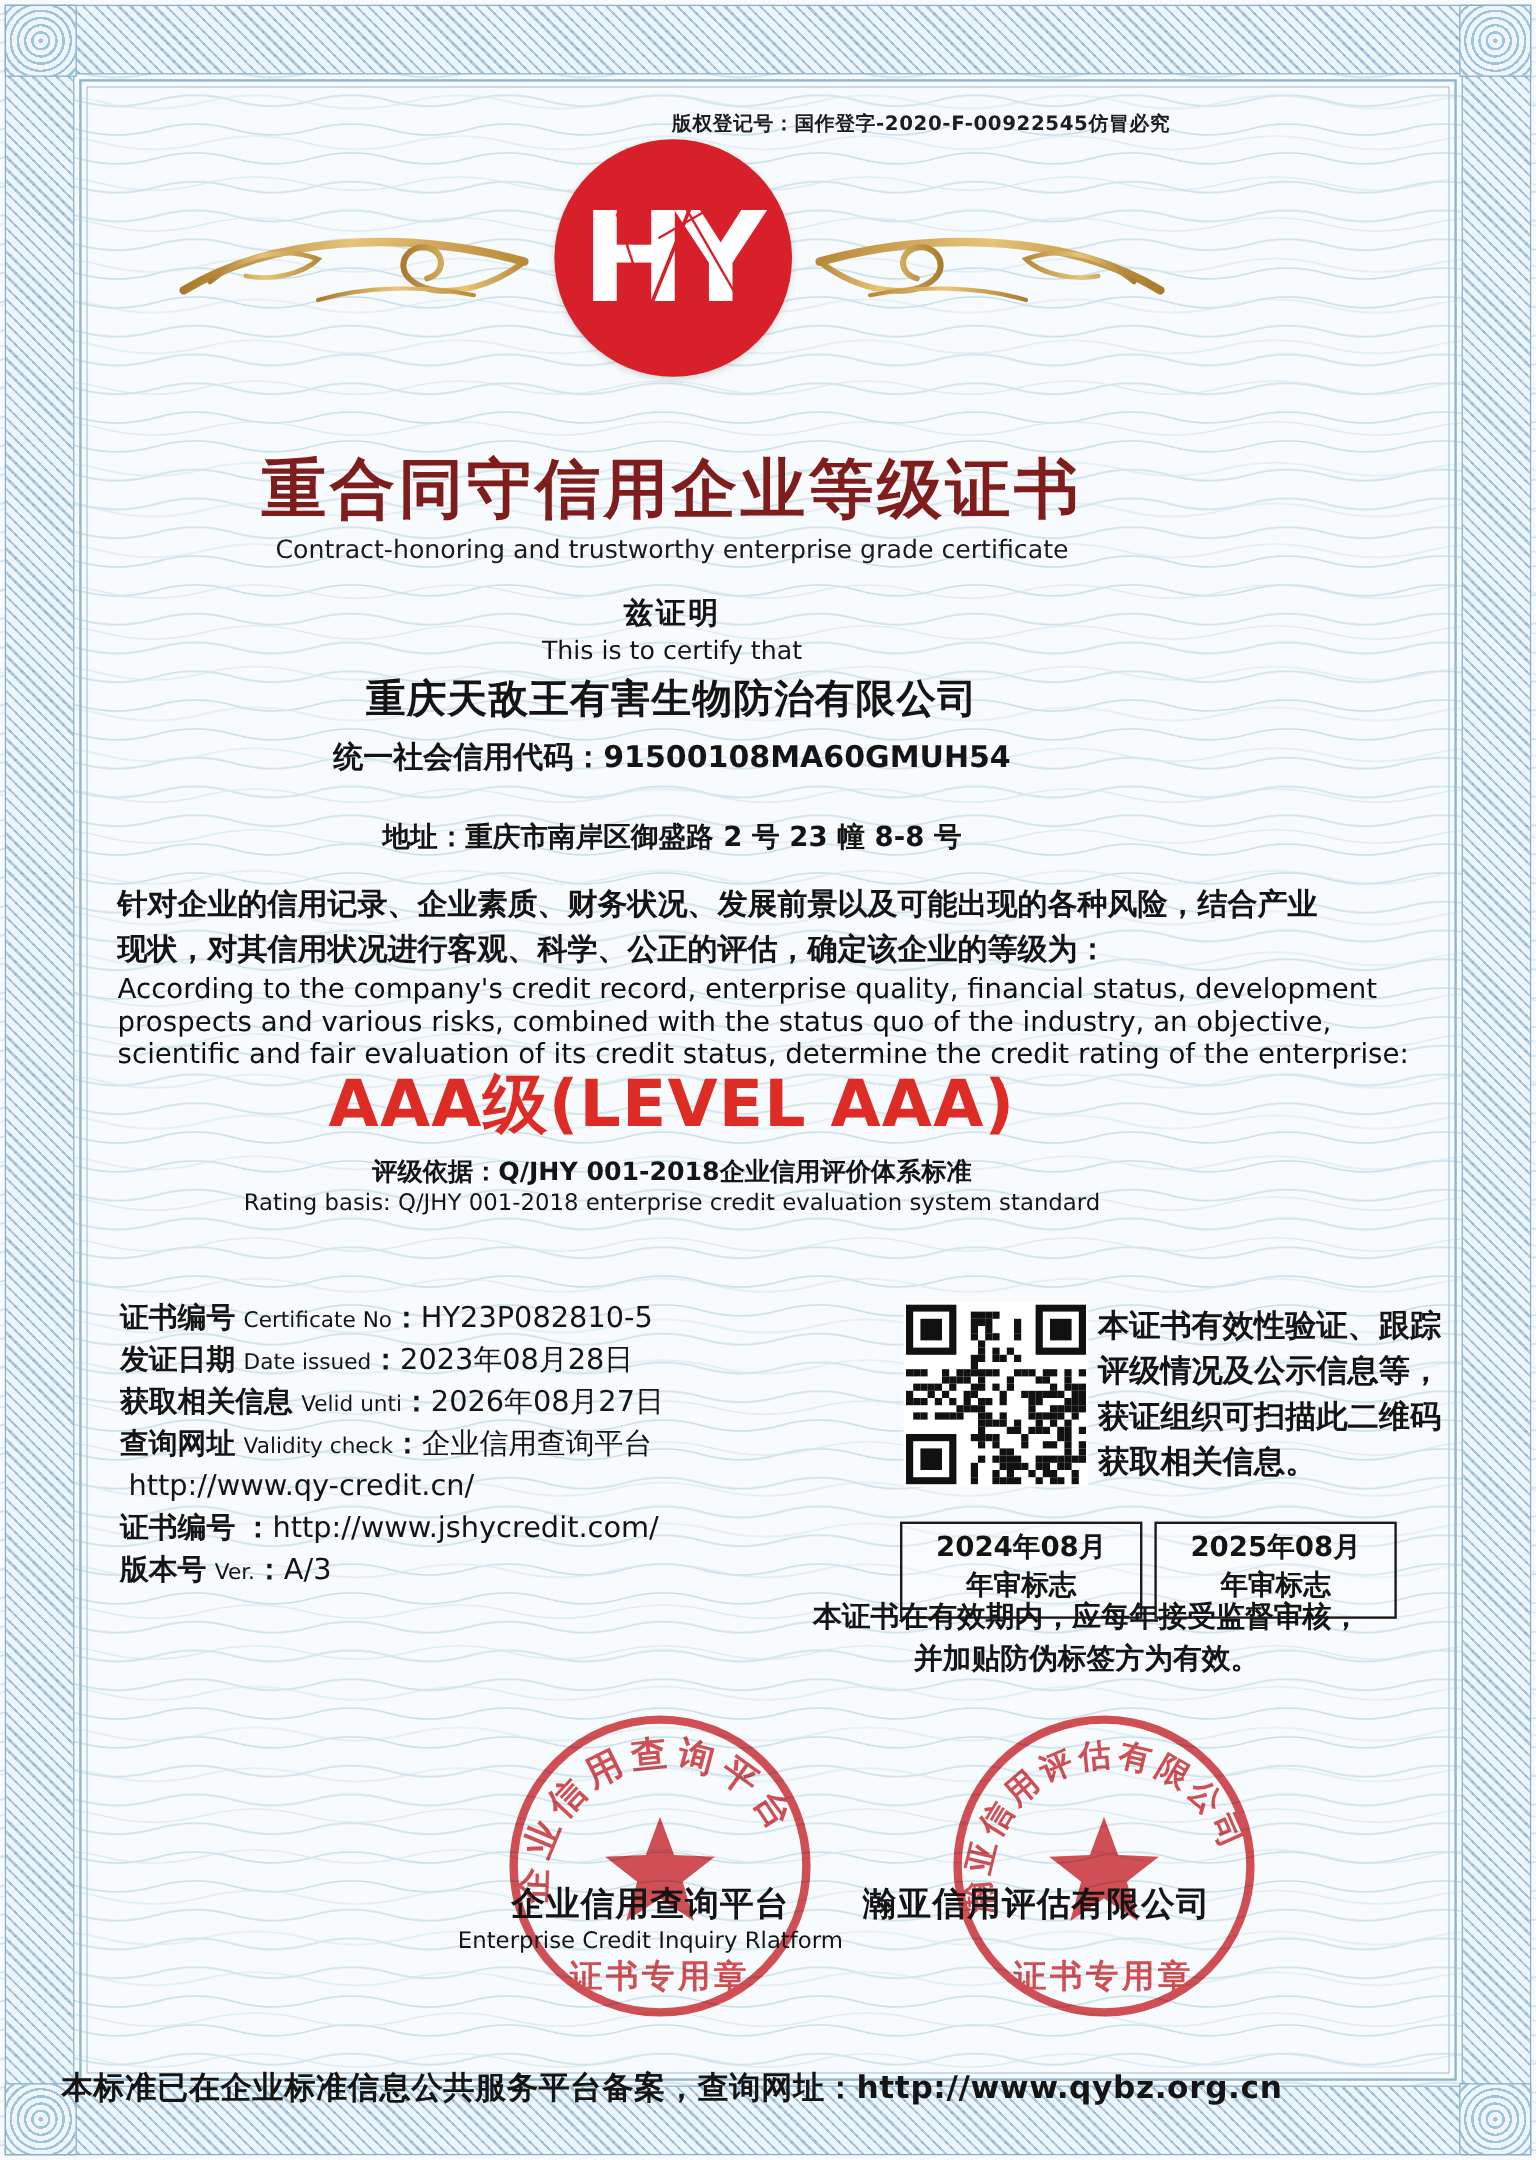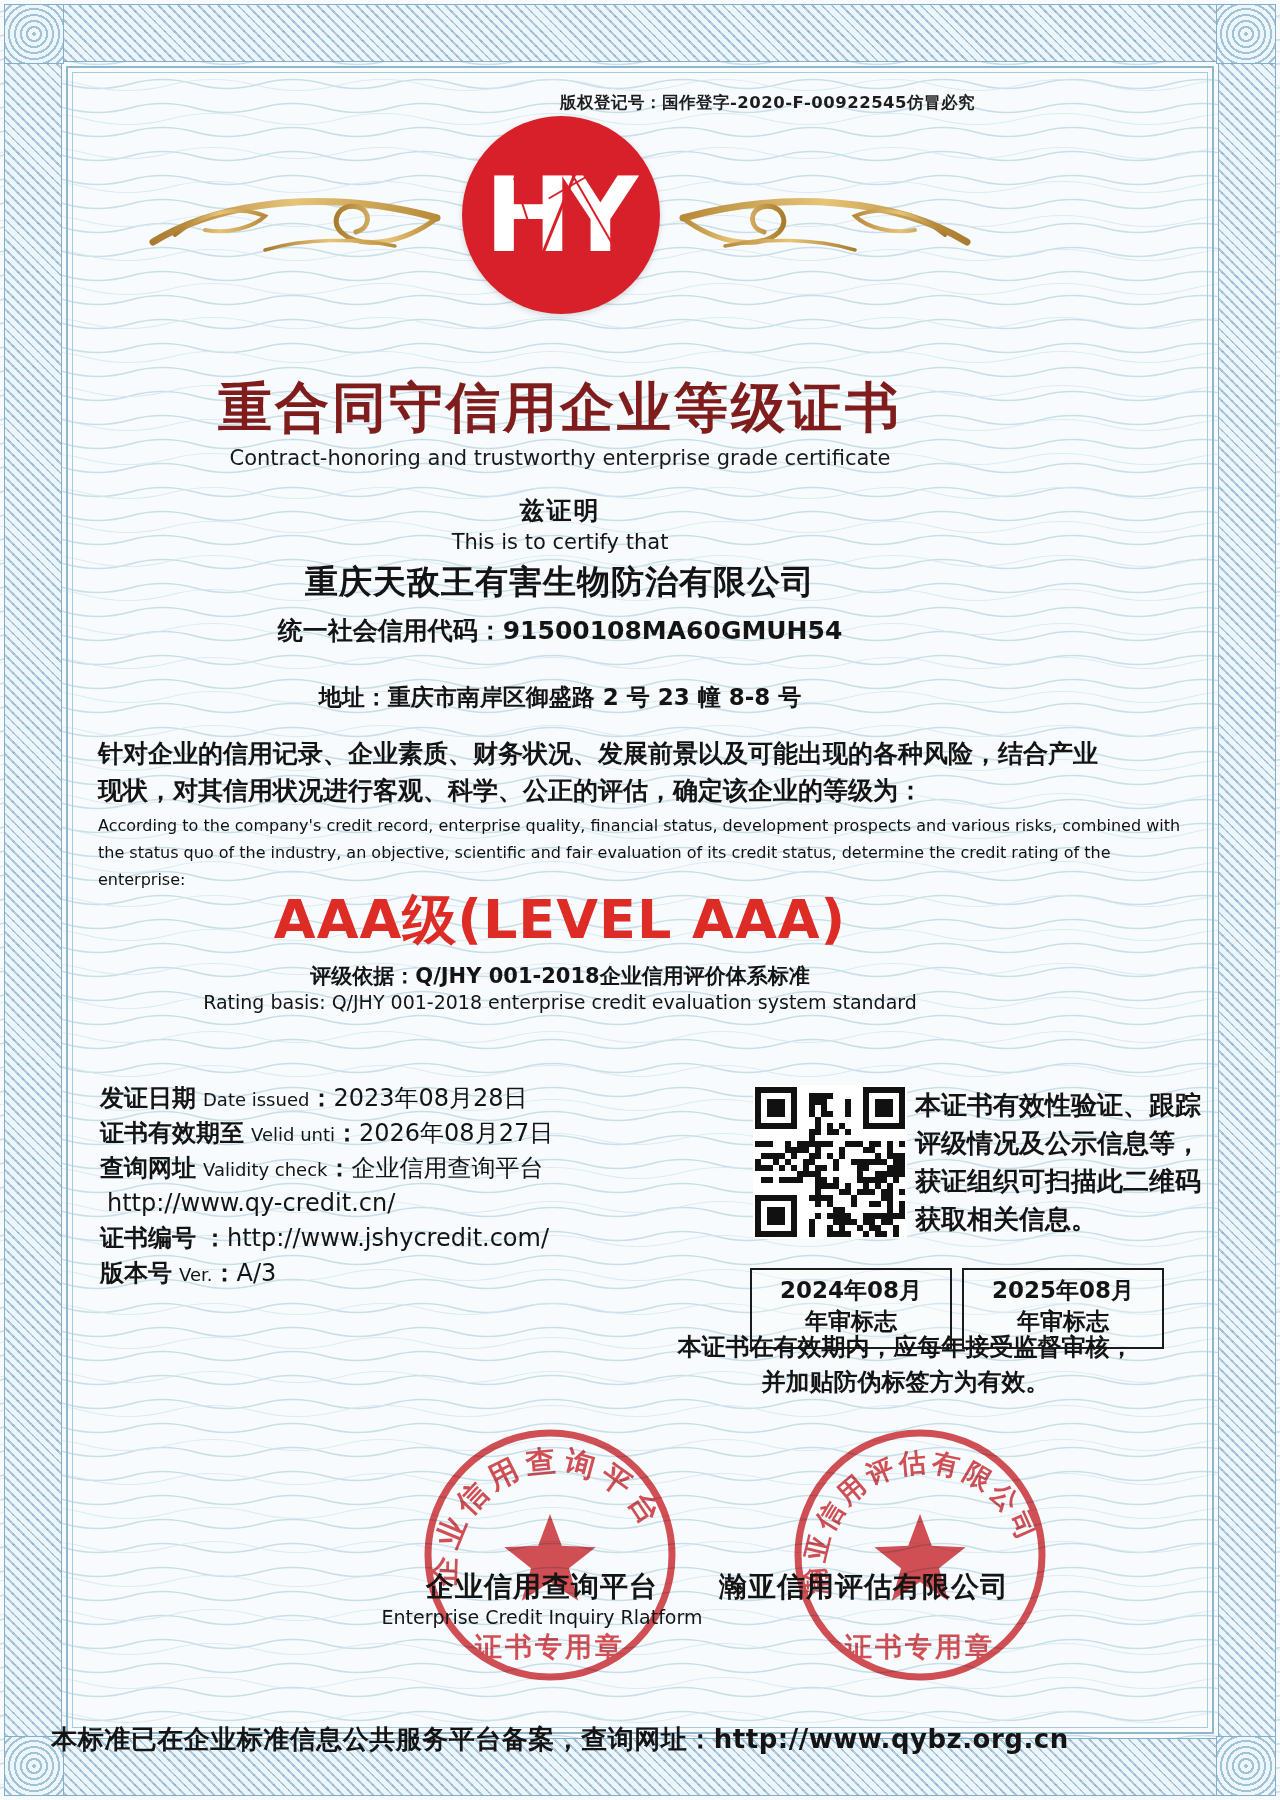--- a/index.html
+++ b/index.html
@@ -51,21 +51,21 @@
   .fl-right{left:675px;top:180px;transform:scaleX(-1);}
   .centerband{left:60px;width:1000px;text-align:center;}
   .title-zh{top:372px;font-size:54px;font-weight:700;letter-spacing:3px;color:#7f1d1d;}
   .title-en{top:446px;font-size:21px;font-weight:500;color:#1a1a1a;}
   .certify-zh{top:494px;font-size:25px;font-weight:600;letter-spacing:2px;}
   .certify-en{top:530px;font-size:21px;}
   .company{top:560px;font-size:33px;font-weight:800;letter-spacing:1px;}
   .credit-code{top:614px;font-size:25px;font-weight:600;}
   .address{top:646px;font-size:23px;font-weight:600;margin-top:36px;}
   .intro-zh{left:98px;top:735px;width:1088px;font-size:25px;font-weight:600;line-height:37px;text-align:left;}
-  .intro-en{left:98px;top:812px;width:1092px;font-size:16px;line-height:27px;text-align:left;color:#101010;}
+  .intro-en{left:98px;top:812px;width:1092px;font-size:23px;line-height:27px;text-align:left;color:#101010;}
   .rating{top:884px;font-size:54px;font-weight:800;color:#dd2b25;letter-spacing:1px;text-align:center;}
   .basis-zh{top:962px;font-size:21px;font-weight:600;}
   .basis-en{top:991px;font-size:19px;}
   
   .details{left:100px;top:1082px;width:560px;}
   .drow{line-height:32px;white-space:nowrap;}
   .drow .zh{font-size:24px;font-weight:700;}
   .drow .en{font-size:18px;font-weight:500;padding-left:7px;}
   .drow .sep{font-size:24px;font-weight:700;}
   .drow .val{font-size:24px;font-weight:500;}
@@ -172,22 +172,23 @@
   <div class="abs intro-zh">
     <div>针对企业的信用记录、企业素质、财务状况、发展前景以及可能出现的各种风险，结合产业</div>
     <div>现状，对其信用状况进行客观、科学、公正的评估，确定该企业的等级为：</div>
   </div>
   <div class="abs intro-en">According to the company's credit record, enterprise quality, financial status, development prospects and various risks, combined with the status quo of the industry, an objective, scientific and fair evaluation of its credit status, determine the credit rating of the enterprise:</div>
   <div class="abs centerband rating">AAA级(LEVEL AAA)</div>
   <div class="abs centerband basis-zh">评级依据：Q/JHY 001-2018企业信用评价体系标准</div>
   <div class="abs centerband basis-en">Rating basis: Q/JHY 001-2018 enterprise credit evaluation system standard</div>
 
   <div class="abs details">
+    <div class="drow"><span class="zh">证书编号</span><span class="en">Certificate No</span><span class="sep">：</span><span class="val">HY23P082810-5</span></div>
     <div class="drow"><span class="zh">发证日期</span><span class="en">Date issued</span><span class="sep">：</span><span class="val">2023年08月28日</span></div>
-    <div class="drow"><span class="zh">证书有效期至</span><span class="en">Velid unti</span><span class="sep">：</span><span class="val">2026年08月27日</span></div>
+    <div class="drow"><span class="zh">获取相关信息</span><span class="en">Velid unti</span><span class="sep">：</span><span class="val">2026年08月27日</span></div>
     <div class="drow"><span class="zh">查询网址</span><span class="en">Validity check</span><span class="sep">：</span><span class="val">企业信用查询平台</span></div>
     <div class="drow"><span class="zh"></span><span class="en"></span><span class="sep"></span><span class="val">http://www.qy-credit.cn/</span></div>
     <div class="drow"><span class="zh">证书编号</span><span class="en"></span><span class="sep">：</span><span class="val">http://www.jshycredit.com/</span></div>
     <div class="drow"><span class="zh">版本号</span><span class="en">Ver.</span><span class="sep">：</span><span class="val">A/3</span></div>
   </div>
 
   <svg id="qr-svg" class="abs qr" viewBox="0 0 150 150">
       <rect width="150" height="150" fill="#fff"></rect>
       <g fill="#111">
         <rect x="54" y="6" width="6" height="6"></rect>

